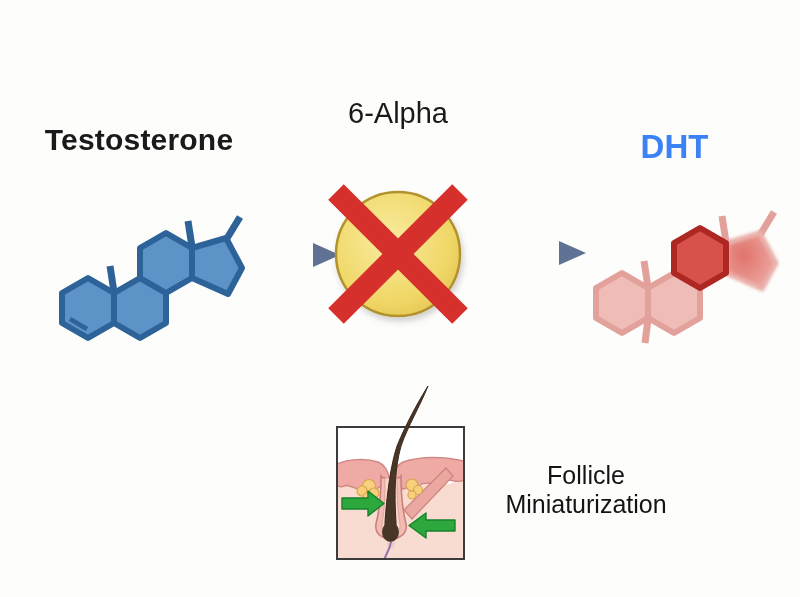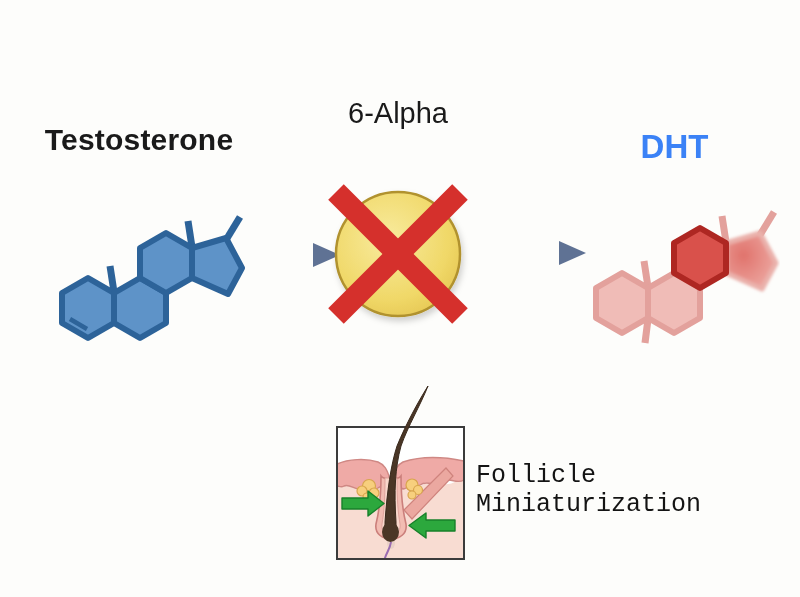--- a/index.html
+++ b/index.html
@@ -6,21 +6,21 @@
   .canvas{
     position:relative;width:800px;height:597px;background:#fdfdfb;
     font-family:"Liberation Sans",sans-serif;overflow:hidden;
   }
   .abs{position:absolute;}
   .lbl{text-align:center;color:#1a1a1a;}
   .lbl-testosterone{left:34px;top:123px;width:210px;font-size:30px;font-weight:700;letter-spacing:0.2px;}
   .lbl-enzyme{left:295px;top:96px;width:206px;font-size:29px;font-weight:500;line-height:34px;}
   .lbl-dht{left:602px;top:122px;width:145px;font-size:33px;font-weight:700;color:#3b82f6;margin-top:6px;}
   .lbl-blocked{left:318px;top:335px;width:160px;font-size:28px;font-weight:700;color:#c4292b;letter-spacing:0.5px;}
-  .caption{left:476px;top:461px;width:220px;font-size:25px;font-weight:400;line-height:29px;color:#141414;text-align:left;font-family:Liberation Mono, monospace;}
+  .caption{left:476px;top:461px;width:220px;font-size:25px;font-weight:400;line-height:29px;color:#141414;text-align:center;}
   svg{display:block;}
 </style>
 </head>
 <body>
 
 <div class="canvas">
 
   <div class="abs lbl lbl-testosterone">Testosterone</div>
 
   <svg class="abs" style="left:46px;top:190px;" width="200" height="165" viewBox="0 0 200 165">

